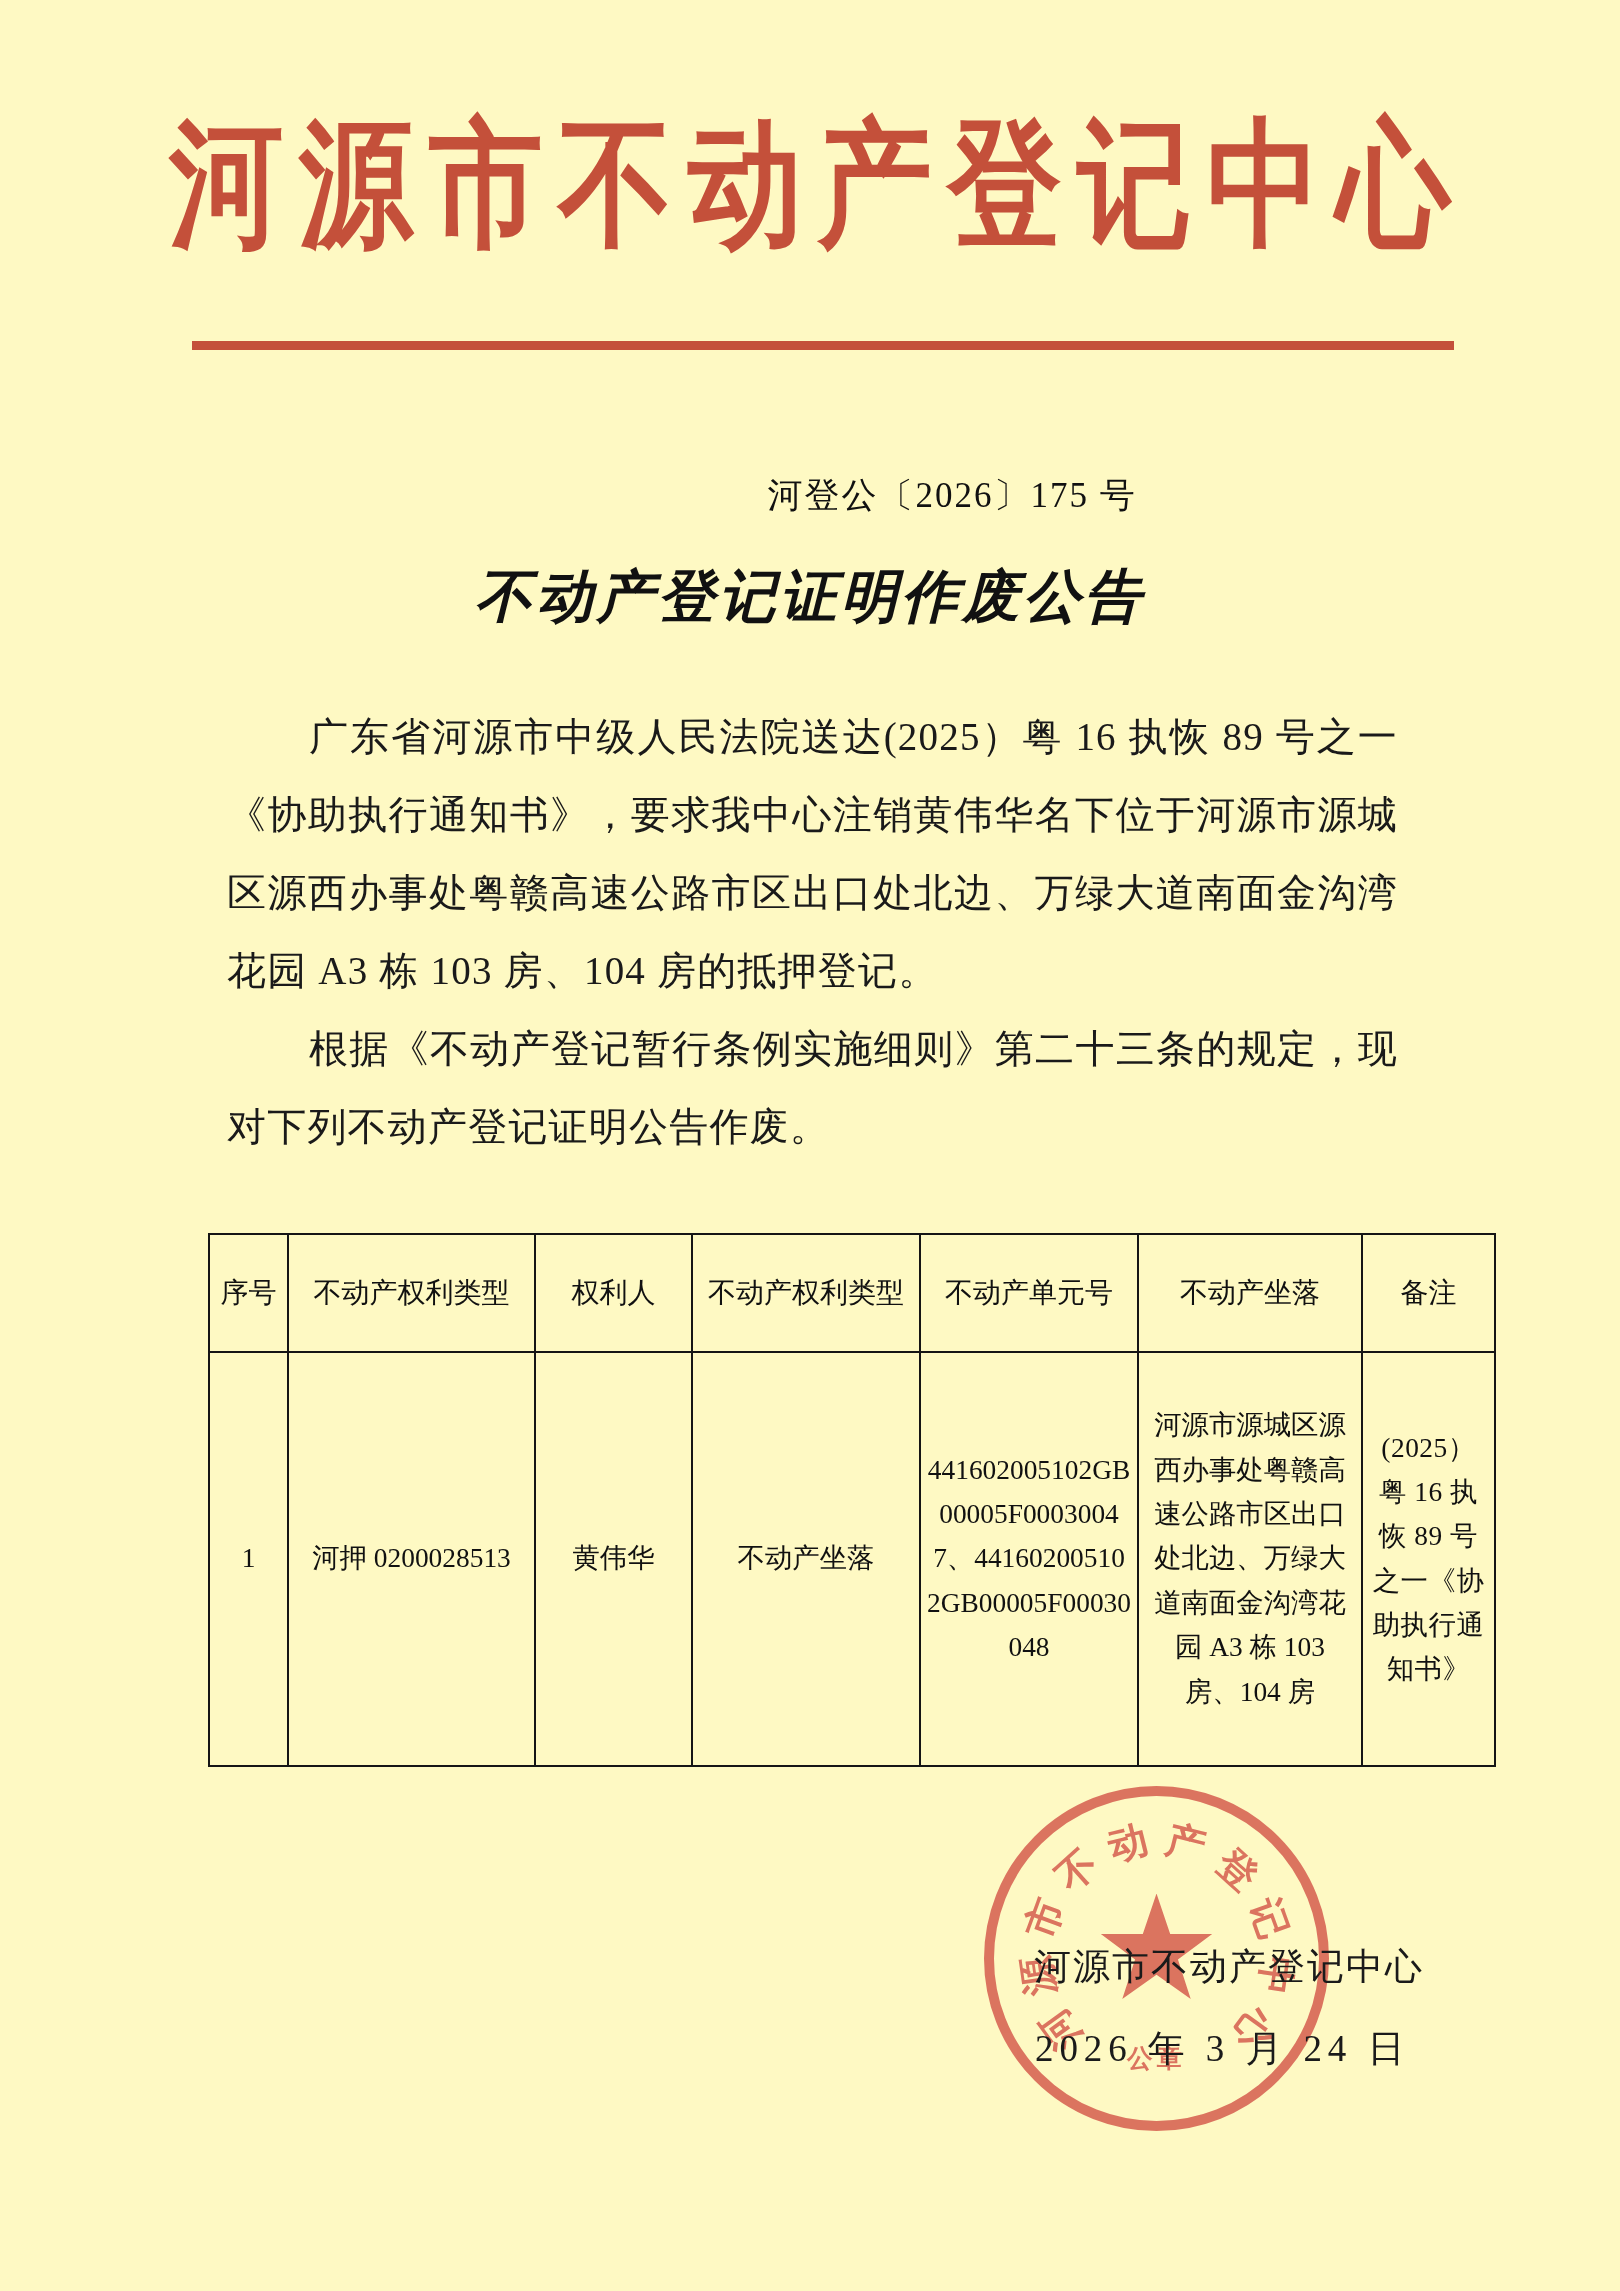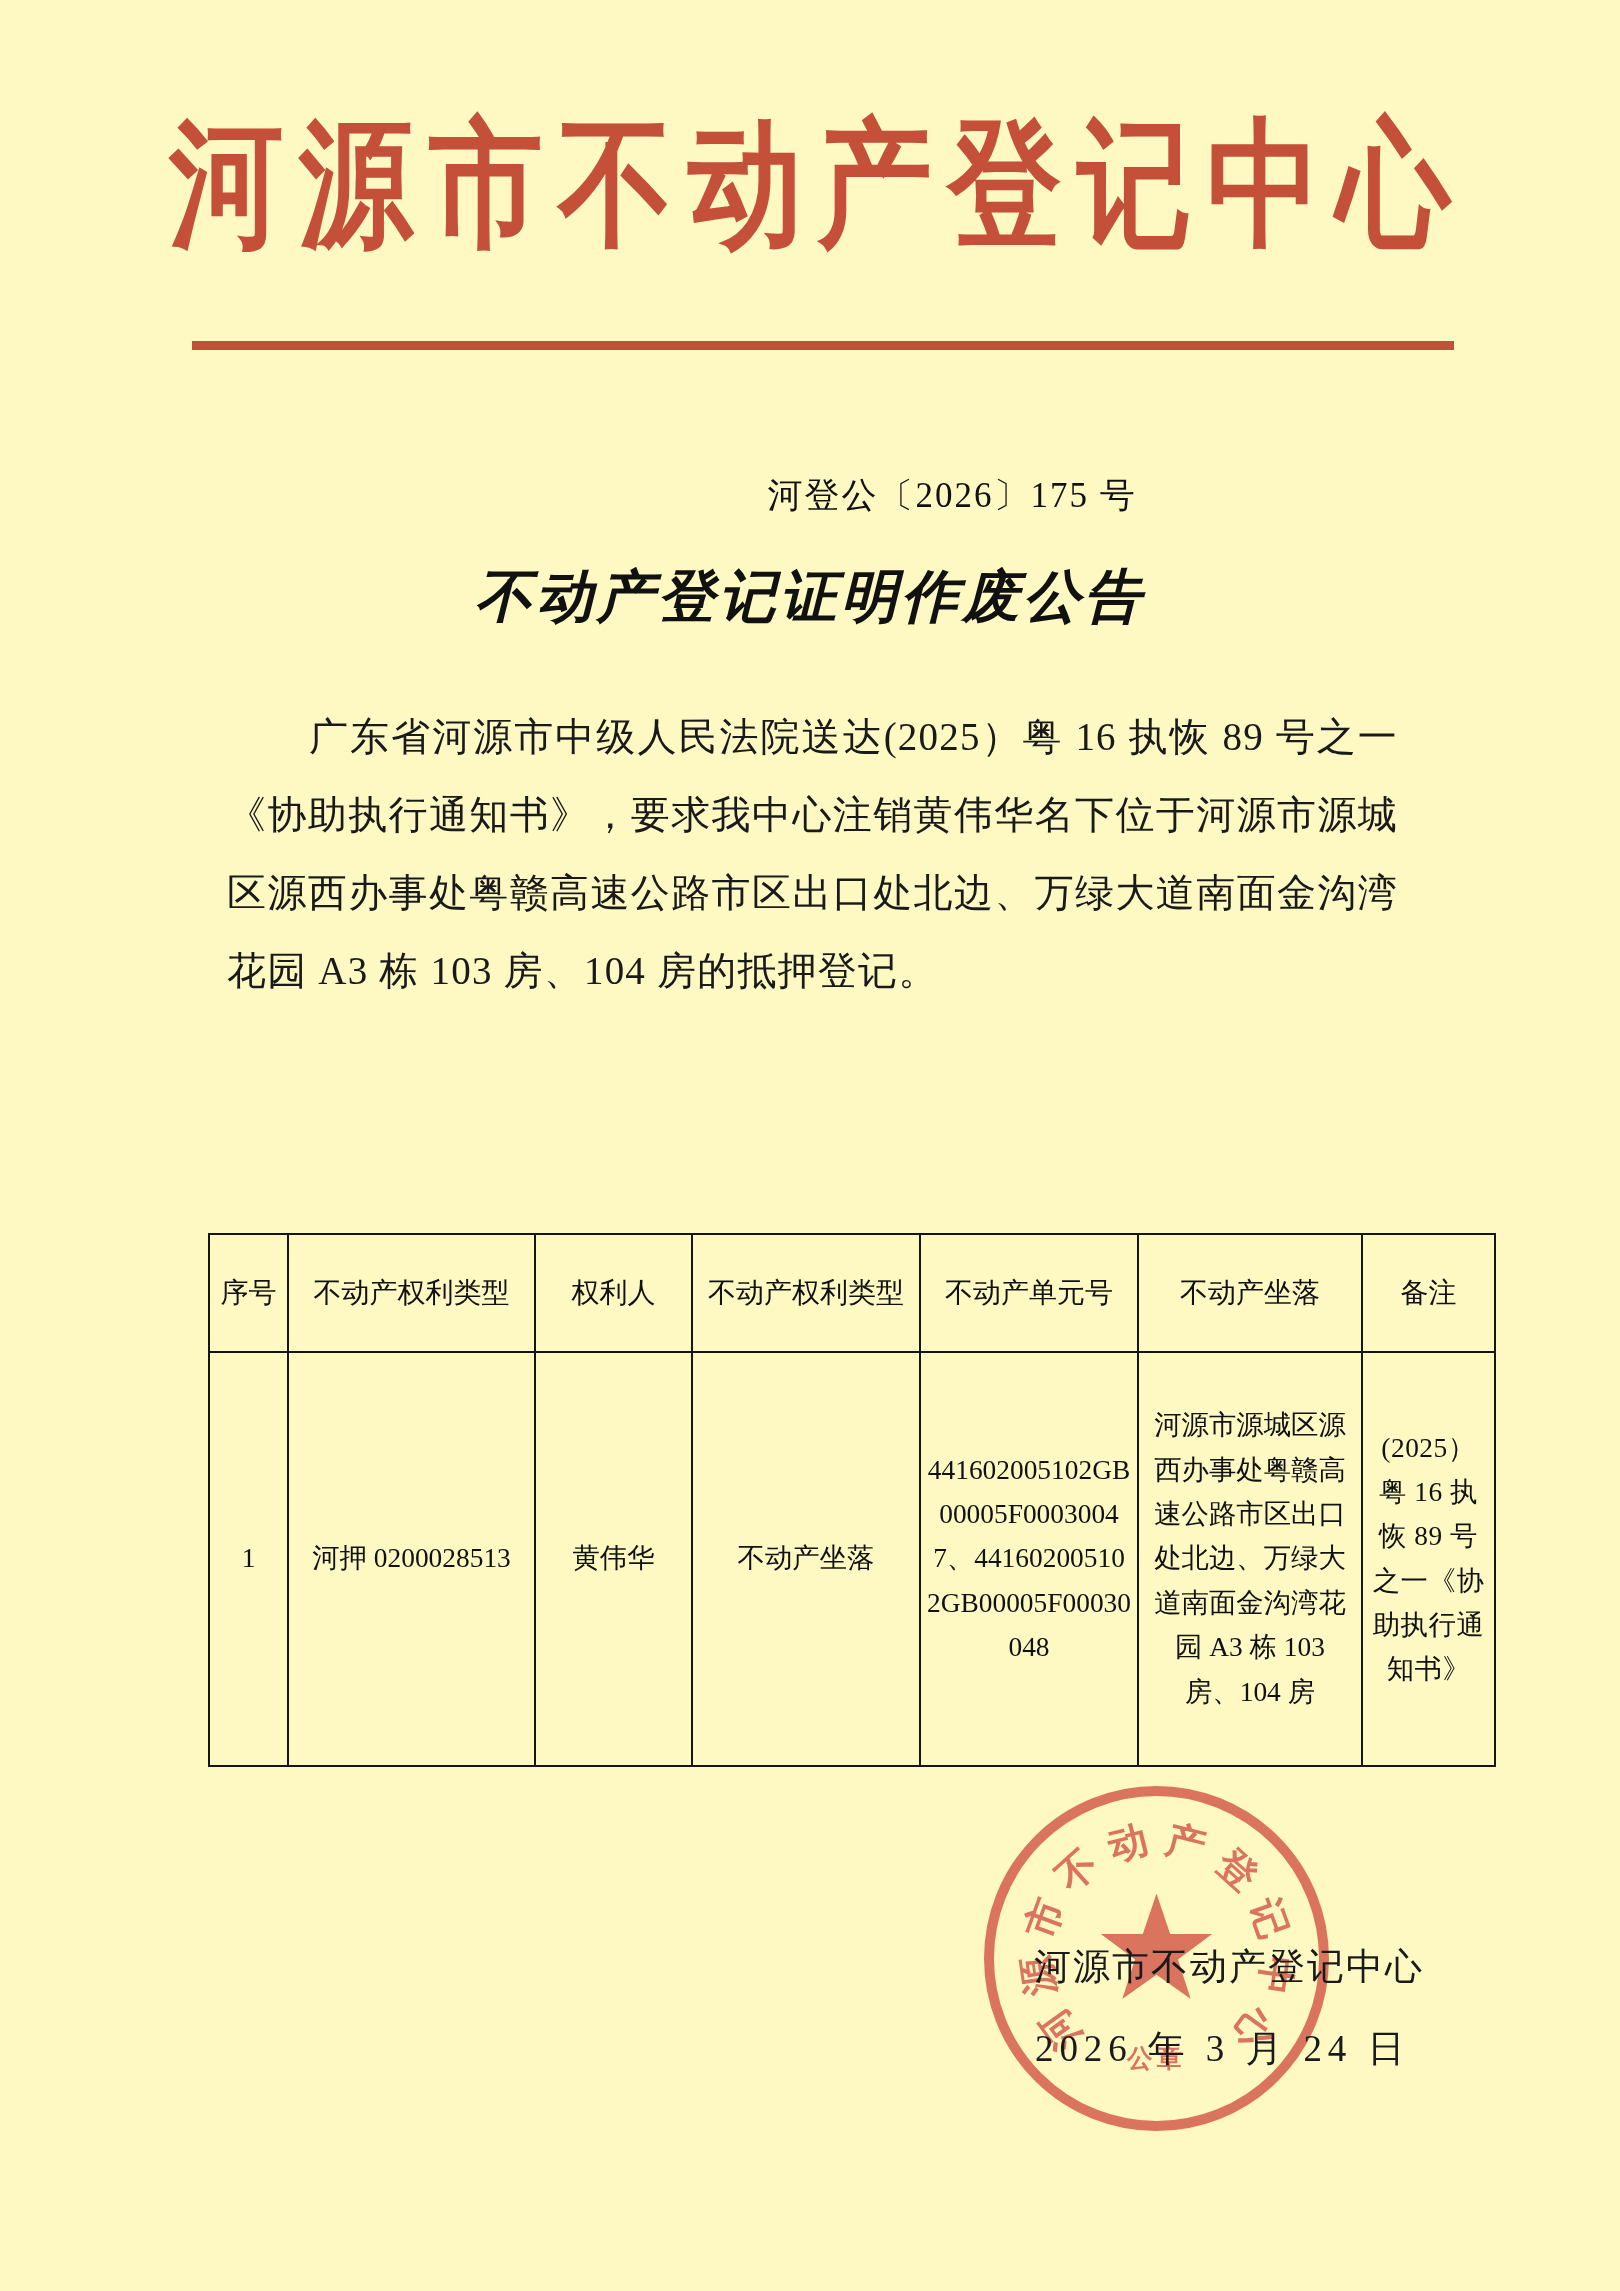--- a/index.html
+++ b/index.html
@@ -219,20 +219,21 @@
     <div class="masthead-title">河源市不动产登记中心</div>
   </div>
   <div class="masthead-rule"></div>
 
   <div class="docnum">河登公〔2026〕175 号</div>
 
   <div class="doc-title">不动产登记证明作废公告</div>
 
   <div class="body-text">
     <p>广东省河源市中级人民法院送达(2025）粤 16 执恢 89 号之一《协助执行通知书》，要求我中心注销黄伟华名下位于河源市源城区源西办事处粤赣高速公路市区出口处北边、万绿大道南面金沟湾花园 A3 栋 103 房、104 房的抵押登记。</p>
+    <p>根据《不动产登记暂行条例实施细则》第二十三条的规定，现对下列不动产登记证明公告作废。</p>
   </div>
 
   <table class="reg-table">
     <thead>
       <tr>
         <th class="c-seq">序号</th>
         <th class="c-cert">不动产权利类型</th>
         <th class="c-owner">权利人</th>
         <th class="c-type">不动产权利类型</th>
         <th class="c-unit">不动产单元号</th>

